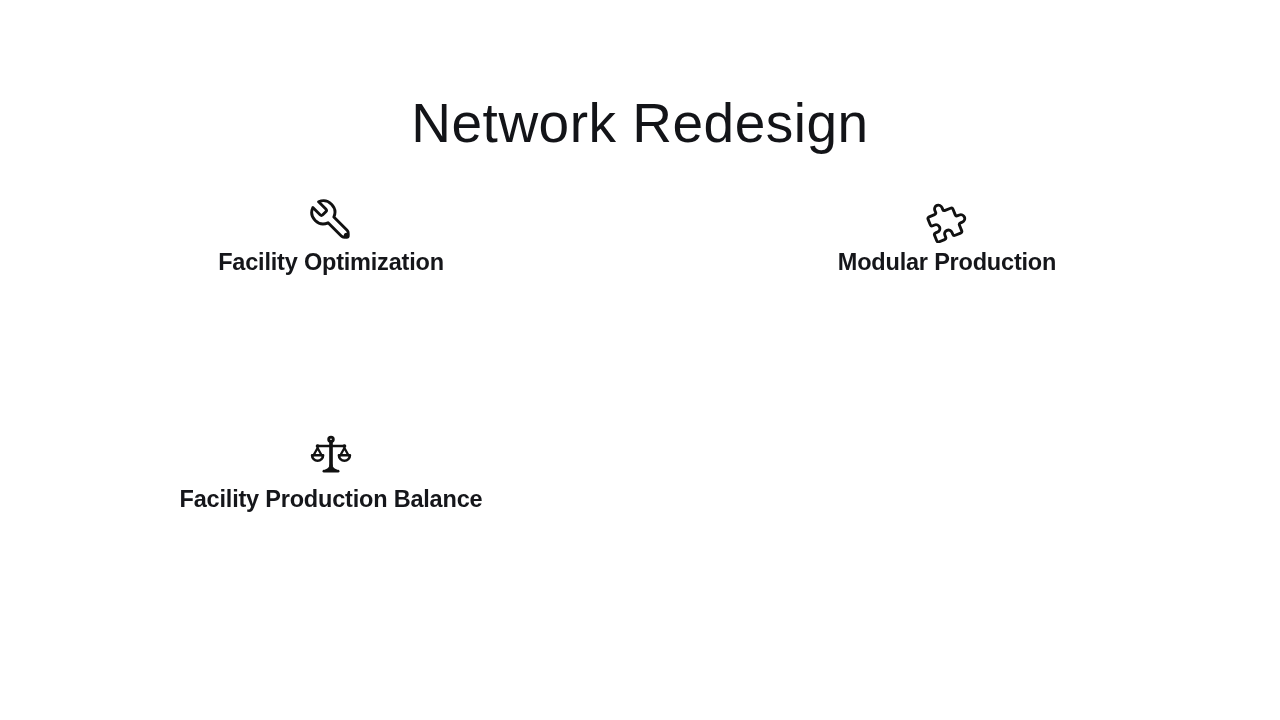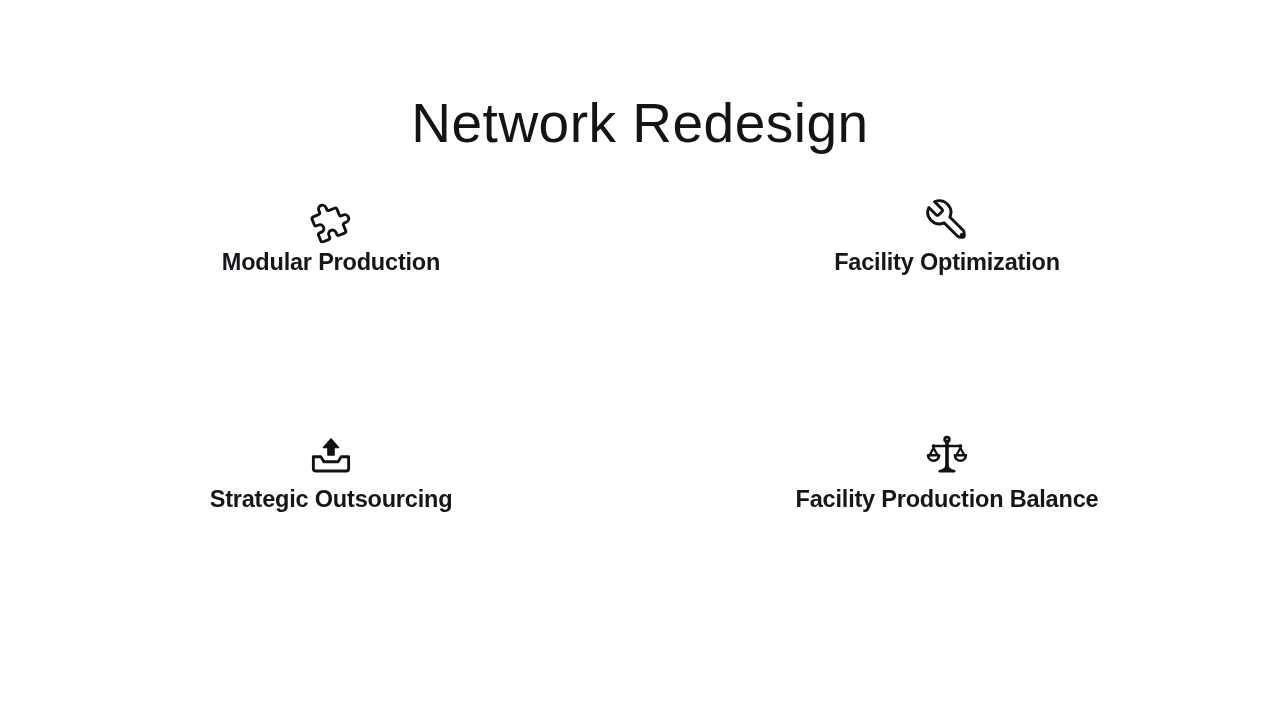--- a/index.html
+++ b/index.html
@@ -62,49 +62,40 @@
 
 <div class="slide">
 
   <h1 class="slide-title">Network Redesign</h1>
 
   <div class="feature-grid">
 
     <div class="feature-item">
       <div class="feature-icon">
         <svg viewBox="0 0 24 24" width="46" height="46" fill="none" stroke="#111111" stroke-width="1.5" stroke-linecap="round" stroke-linejoin="round">
-          <g transform="rotate(-22 12 12)">
-            <path d="M4 7h3a1 1 0 0 0 1-1v-1a2 2 0 0 1 4 0v1a1 1 0 0 0 1 1h3a1 1 0 0 1 1 1v3a1 1 0 0 0 1 1h1a2 2 0 0 1 0 4h-1a1 1 0 0 0-1 1v3a1 1 0 0 1-1 1h-3a1 1 0 0 1-1-1v-1a2 2 0 0 0-4 0v1a1 1 0 0 1-1 1h-3a1 1 0 0 1-1-1v-3a1 1 0 0 1 1-1h1a2 2 0 0 0 0-4h-1a1 1 0 0 1-1-1v-3a1 1 0 0 1 1-1"></path>
-          </g>
-        </svg>
-      </div>
-      <div class="feature-label">Modular Production</div>
-    </div>
-
-    <div class="feature-item">
-      <div class="feature-icon">
-        <svg viewBox="0 0 24 24" width="46" height="46" fill="none" stroke="#111111" stroke-width="1.5" stroke-linecap="round" stroke-linejoin="round">
           <g transform="translate(24,0) scale(-1,1)">
             <path d="M14.7 6.3a1 1 0 0 0 0 1.4l1.6 1.6a1 1 0 0 0 1.4 0l3.77-3.77a6 6 0 0 1-7.94 7.94l-6.91 6.91a2.12 2.12 0 0 1-3-3l6.91-6.91a6 6 0 0 1 7.94-7.94l-3.76 3.76z"></path>
             <circle cx="3.8" cy="20.2" r="0.8"></circle>
           </g>
         </svg>
       </div>
       <div class="feature-label">Facility Optimization</div>
     </div>
 
     <div class="feature-item">
       <div class="feature-icon">
         <svg viewBox="0 0 24 24" width="46" height="46" fill="none" stroke="#111111" stroke-width="1.5" stroke-linecap="round" stroke-linejoin="round">
-          <path d="M2.8 11.9h3.9l1.6 2.6h7.4l1.6-2.6h3.9v6.1a1.3 1.3 0 0 1-1.3 1.3H4.1a1.3 1.3 0 0 1-1.3-1.3z"></path>
-          <path d="M12 2.6 15.9 7H13.6v4h-3.2V7H8.1z" fill="#111111" stroke="#111111" stroke-width="0.8"></path>
+          <g transform="rotate(-22 12 12)">
+            <path d="M4 7h3a1 1 0 0 0 1-1v-1a2 2 0 0 1 4 0v1a1 1 0 0 0 1 1h3a1 1 0 0 1 1 1v3a1 1 0 0 0 1 1h1a2 2 0 0 1 0 4h-1a1 1 0 0 0-1 1v3a1 1 0 0 1-1 1h-3a1 1 0 0 1-1-1v-1a2 2 0 0 0-4 0v1a1 1 0 0 1-1 1h-3a1 1 0 0 1-1-1v-3a1 1 0 0 1 1-1h1a2 2 0 0 0 0-4h-1a1 1 0 0 1-1-1v-3a1 1 0 0 1 1-1"></path>
+          </g>
         </svg>
       </div>
-      <div class="feature-label">Strategic Outsourcing</div>
+      <div class="feature-label">Modular Production</div>
     </div>
+
 
     <div class="feature-item">
       <div class="feature-icon">
         <svg viewBox="0 0 24 24" width="46" height="46" fill="none" stroke="#111111" stroke-width="1.5" stroke-linecap="round" stroke-linejoin="round">
           <circle cx="12" cy="2.8" r="1.2"></circle>
           <path d="M12 4v12.4" stroke-width="1.9"></path>
           <path d="M5 6.3h14" stroke-width="1.3"></path>
           <circle cx="5" cy="6.3" r="1" fill="#111111" stroke="none"></circle>
           <circle cx="19" cy="6.3" r="1" fill="#111111" stroke="none"></circle>
           <path d="M5 7.3 2.9 11.1M5 7.3l2.1 3.8" stroke-width="1.2"></path>

